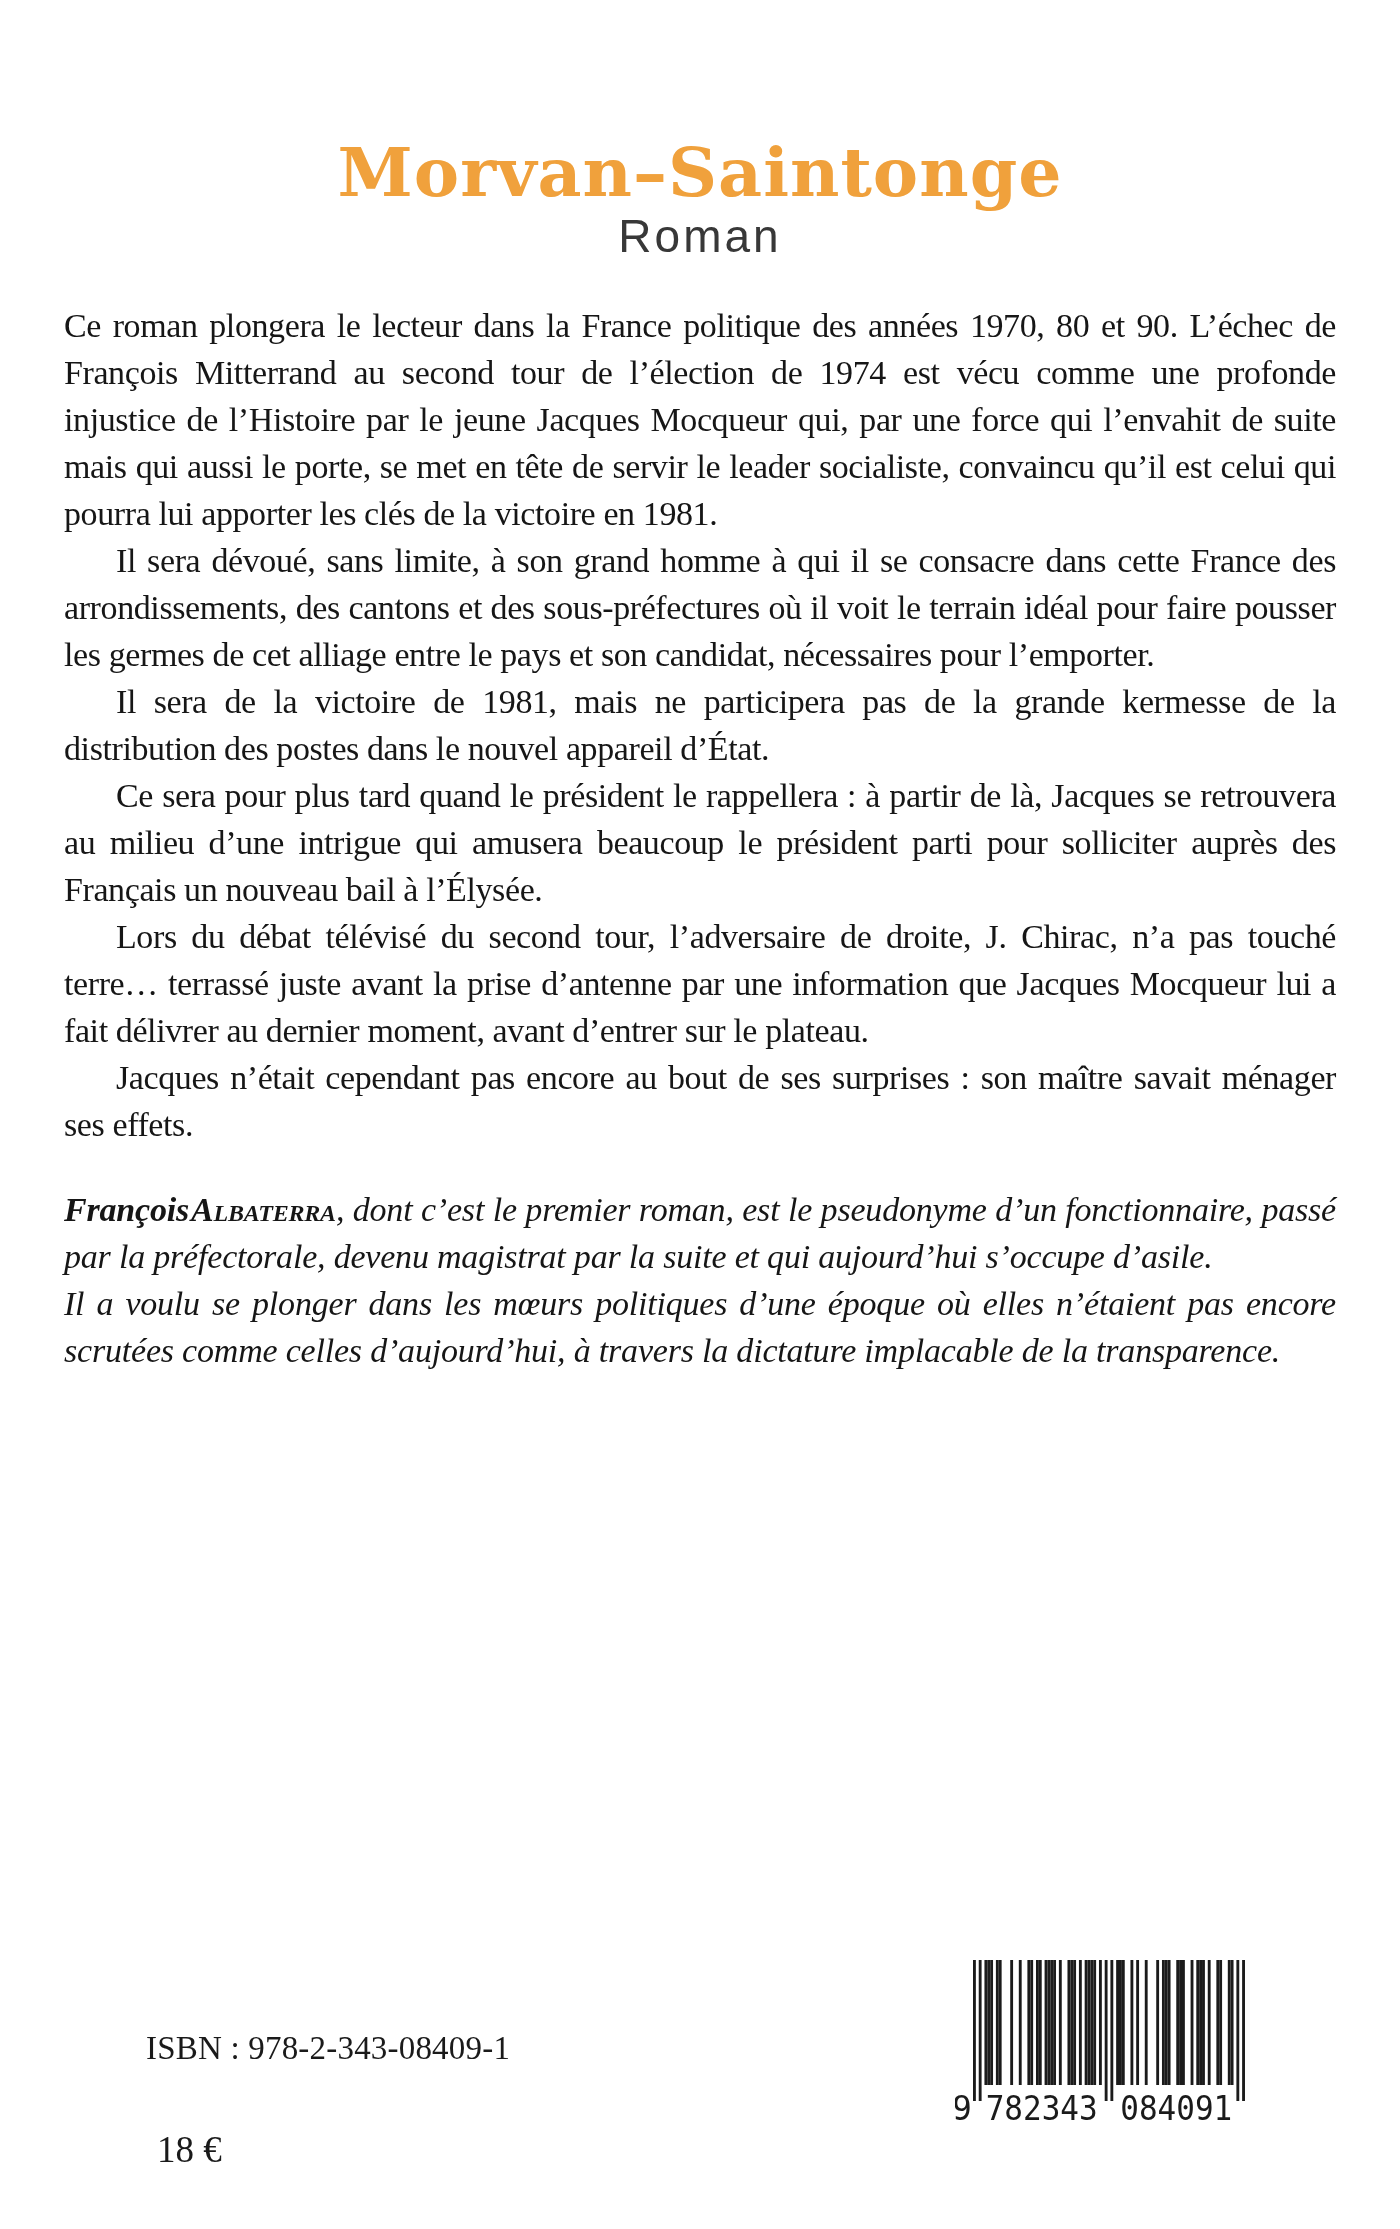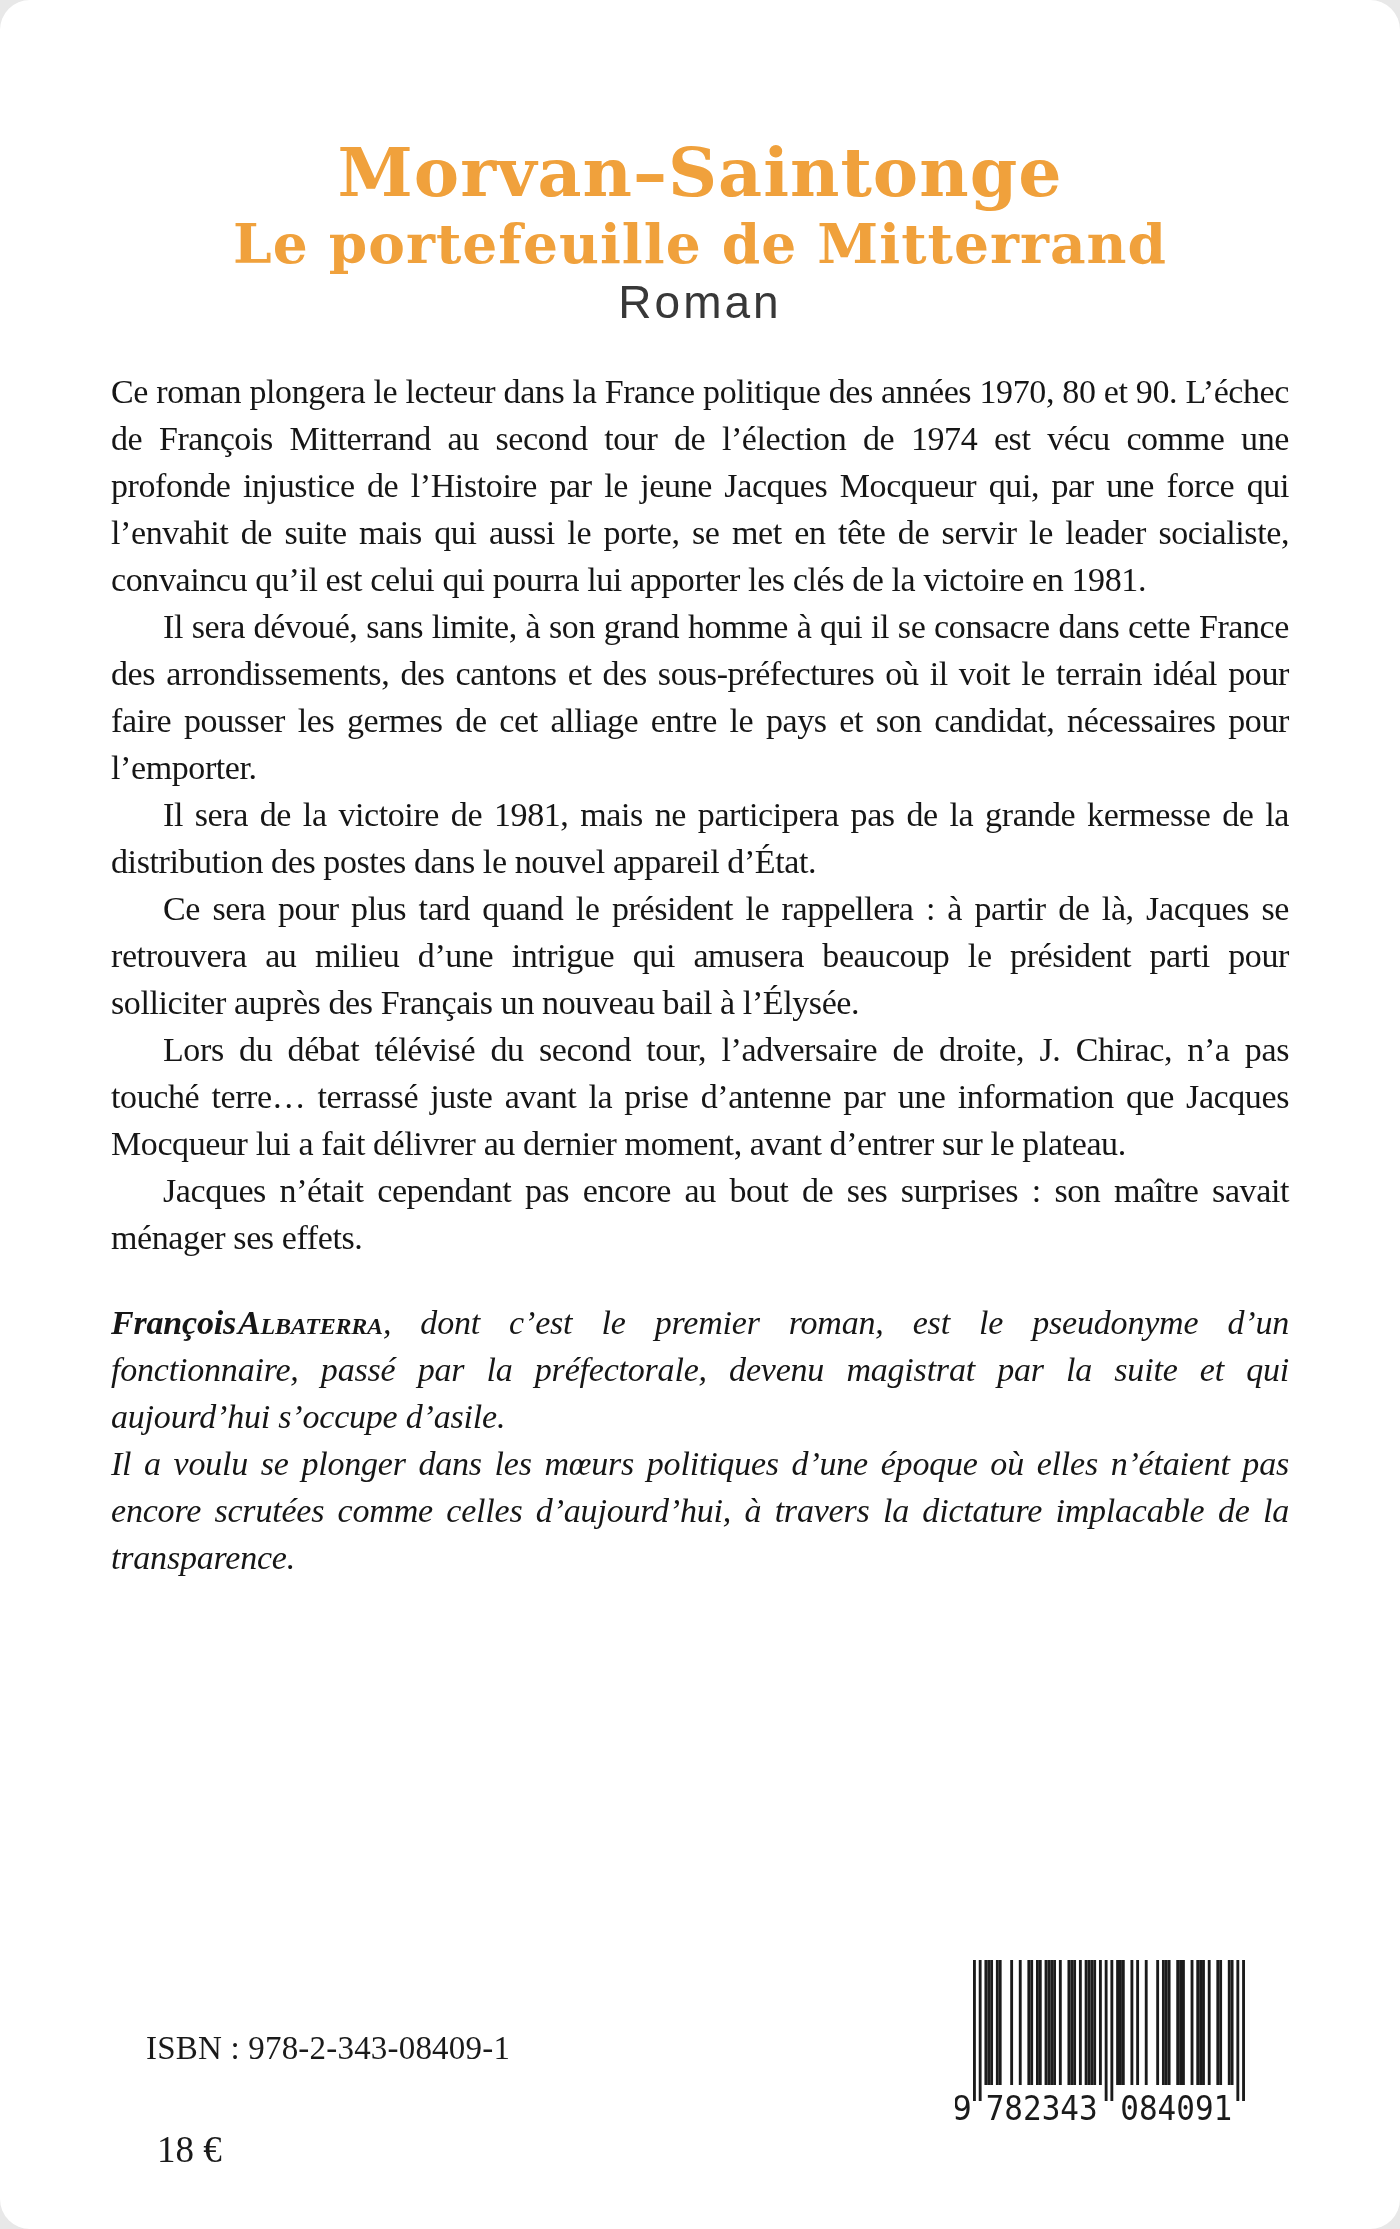--- a/index.html
+++ b/index.html
@@ -2,25 +2,24 @@
 <html lang="fr"><head>
 <meta charset="utf-8">
 <style>
   html,body{margin:0;padding:0;background:#e8e8e8;}
   .page{
     position:relative;
     width:1400px;height:2229px;
     margin:0 auto;
     background:#ffffff;
     box-sizing:border-box;
-    padding:0 111px;
+    padding:0 64px;
     overflow:hidden;
     font-family:"Liberation Serif", serif;
     color:#161616;
-    border-radius:30px;
   }
   
   .header{ text-align:center; }
   .title-line1{
     margin:135px 0 0 0;
     font-family:"DejaVu Serif", serif;
     font-weight:bold;
     font-size:68px;
     line-height:74px;
     letter-spacing:1px;
@@ -78,21 +77,20 @@
     width:290px; height:165px;
   }
 </style>
 </head>
 <body>
 
 <div class="page">
 
   <header class="header">
     <h1 class="title-line1">Morvan–Saintonge</h1>
-    <h2 class="title-line2">Le portefeuille de Mitterrand</h2>
     <div class="genre">Roman</div>
   </header>
 
   <main class="synopsis">
     <p class="no-indent">Ce roman plongera le lecteur dans la France politique des années 1970, 80 et 90. L’échec de François Mitterrand au second tour de l’élection de 1974 est vécu comme une profonde injustice de l’Histoire par le jeune Jacques Mocqueur qui, par une force qui l’envahit de suite mais qui aussi le porte, se met en tête de servir le leader socialiste, convaincu qu’il est celui qui pourra lui apporter les clés de la victoire en 1981.</p>
     <p>Il sera dévoué, sans limite, à son grand homme à qui il se consacre dans cette France des arrondissements, des cantons et des sous-préfectures où il voit le terrain idéal pour faire pousser les germes de cet alliage entre le pays et son candidat, nécessaires pour l’emporter.</p>
     <p>Il sera de la victoire de 1981, mais ne participera pas de la grande kermesse de la distribution des postes dans le nouvel appareil d’État.</p>
     <p>Ce sera pour plus tard quand le président le rappellera : à partir de là, Jacques se retrouvera au milieu d’une intrigue qui amusera beaucoup le président parti pour solliciter auprès des Français un nouveau bail à l’Élysée.</p>
     <p>Lors du débat télévisé du second tour, l’adversaire de droite, J. Chirac, n’a pas touché terre… terrassé juste avant la prise d’antenne par une information que Jacques Mocqueur lui a fait délivrer au dernier moment, avant d’entrer sur le plateau.</p>
     <p>Jacques n’était cependant pas encore au bout de ses surprises : son maître savait ménager ses effets.</p>

